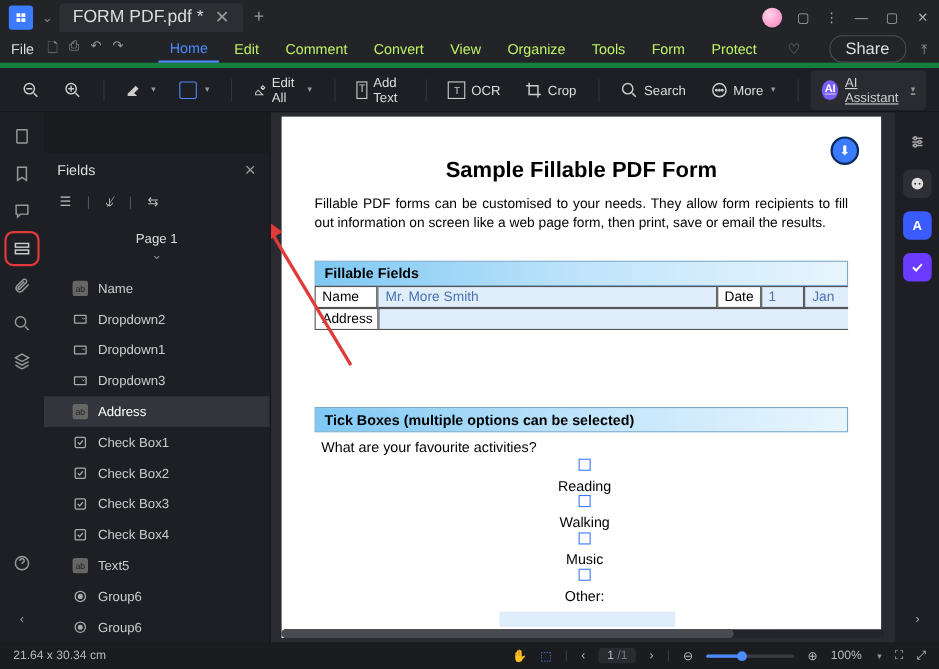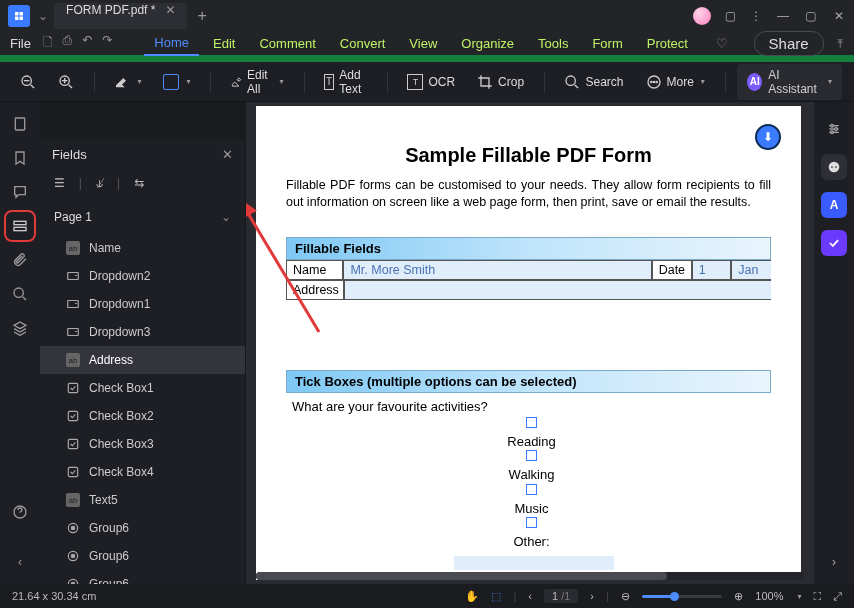--- a/index.html
+++ b/index.html
@@ -2,61 +2,61 @@
 <html><head>
 <meta charset="utf-8">
 <style>
 * { margin: 0; padding: 0; box-sizing: border-box; font-family: -apple-system, "Segoe UI", Arial, sans-serif; }
 body { width: 854px; height: 608px; background: #1a1b1f; color: #d0d0d0; overflow: hidden; font-size: 12px; }
 
 .titlebar { height: 32px; background: #232428; display: flex; align-items: center; padding: 0 8px; }
 .app-logo { width: 22px; height: 22px; background: #3a7bff; border-radius: 3px; display: flex; align-items: center; justify-content: center; margin-right: 8px; }
 .app-logo svg { width: 12px; height: 12px; fill: white; }
 .tab-ind { color:#888; margin-right:6px; }
-.tab { display: flex; align-items: flex-start; padding: 0 12px; height: 26px; background: #2d2e33; border-radius: 4px 4px 0 0; font-size: 12px; color: #ddd; }
+.tab { display: flex; align-items: center; padding: 0 12px; height: 26px; background: #2d2e33; border-radius: 4px 4px 0 0; font-size: 16px; color: #ddd; }
 .tab-close { margin-left: 10px; color:#999; cursor:pointer; }
 .tab-add { margin-left: 10px; color:#999; font-size:16px; }
 .title-spacer { flex:1; }
 .title-right { display:flex; align-items:center; gap:14px; color:#aaa; }
 .avatar-dot { width:18px; height:18px; border-radius:50%; background: radial-gradient(circle at 35% 35%, #ffd3e8, #ff7fc0); }
 .win-btn { width:14px; height:14px; display:flex; align-items:center; justify-content:center; }
 
-.menubar { height: 30px; background: #232428; display:flex; align-items:center; padding: 0 10px; gap: 4px; border-bottom:7px solid #15803d;}
+.menubar { height: 30px; background: #232428; display:flex; align-items:center; padding: 0 10px; gap: 4px; border-bottom:5px solid #15803d;}
 .menu-file { font-size:13px; color:#ddd; margin-right:8px; }
 .menu-icons { display:flex; gap:10px; margin-right:16px; color:#999; }
 .menu-icons span { cursor:pointer; }
 .menu-sep { width:1px; height:18px; background:#3a3b40; margin:0 4px; }
 .menu-item { padding: 4px 10px; font-size:13px; color:#bef264; cursor:pointer; }
 .menu-item.active { color:#4d8bff; border-bottom:2px solid #4d8bff; }
 .menu-spacer { flex:1; }
 .bulb { color:#888; font-size:13px; margin:0 10px; }
 .share-btn { padding:3px 14px; border:1px solid #4a4b50; border-radius:12px; font-size:15px; color:#ddd; }
 .menu-right-icons { display:flex; gap:12px; margin-left:10px; color:#999; }
 
 .toolbar { height: 40px; background: #1e1f24; display:flex; align-items:center; padding:0 12px; gap:6px; border-bottom:1px solid #16171a; }
 .tool-btn { display:flex; align-items:center; gap:5px; padding:4px 8px; color:#ddd; font-size:12px; cursor:pointer; }
 .tool-btn svg, .tool-btn .iconbox { width:16px; height:16px; }
 .tool-sep { width:1px; height:20px; background:#34353a; margin:0 6px; }
 .caret { font-size:8px; color:#999; margin-left:2px; }
-.ai-btn { display:flex; align-items:center; gap:6px; padding:4px 10px; background:#2a2b31; border-radius:4px; }
+.ai-btn { display:flex; align-items:center; gap:6px; padding:4px 10px; background:#2a2b31; border-radius:4px;text-decoration:underline; }
 .ai-dot { width:18px; height:18px; border-radius:50%; background:#7b5cff; display:flex; align-items:center; justify-content:center; color:white; font-size:10px; font-weight:bold; }
 
 .main { display:flex; height: calc(608px - 32px - 30px - 40px - 24px); }
 
 .left-rail { width:40px; background:#1e1f24; display:flex; flex-direction:column; align-items:center; padding-top:12px; gap:14px; }
 .rail-ico { width:20px; height:20px; color:#999; cursor:pointer; display:flex; align-items:center; justify-content:center; }
 .rail-ico.highlighted { outline:2px solid #e23a3a; outline-offset:4px; border-radius:2px; }
 .rail-help { margin-top:auto; margin-bottom:16px; }
 .rail-chev { margin-bottom:12px; }
 
 .fields-panel { width:206px; background:#1e1f24; border-right:1px solid #16171a; display:flex; flex-direction:column;margin-top:37px; }
 .fields-header { display:flex; align-items:center; justify-content:space-between; padding:8px 12px; font-size:13px; font-weight:500; color:#ddd; }
 .fields-tools { display:flex; gap:14px; padding:6px 14px 10px; color:#bbb; }
 .fields-tools span { cursor:pointer; }
-.page-row { display:flex; align-items:center; justify-content:space-between; padding:10px 14px; font-size:12px; color:#ddd; cursor:pointer; }
+.page-row { display:flex; align-items:center; justify-content:center; padding:10px 14px; font-size:12px; color:#ddd; cursor:pointer;flex-direction:column; }
 .field-list { overflow-y:auto; flex:1; }
 .field-item { display:flex; align-items:center; gap:9px; padding:7px 10px 7px 26px; font-size:12px; color:#ccc; cursor:pointer; }
 .field-item.selected { background:#34353c; color:#fff; }
 .field-ico { width:14px; height:14px; display:flex; align-items:center; justify-content:center; color:#aaa; }
 
 .doc-area { flex:1; background:#2a2b30; position:relative; overflow:hidden; }
 .doc-page { position:absolute; left:10px; top:4px; width: 545px; height: 474px; background:white; color:#000; padding: 38px 30px 20px 30px; overflow:hidden; }
 .doc-title { font-size:20px; font-weight:bold; text-align:center; margin-bottom:10px; }
 .doc-sub { font-size:12.5px; text-align:justify; margin-bottom:26px; line-height:1.35; }
 .section-bar { background: linear-gradient(to right, #7ec8f4, #bfe4fb, #e9f5fd); padding:3px 8px; font-weight:bold; font-size:13px; border:1px solid #7aa9c9; }

